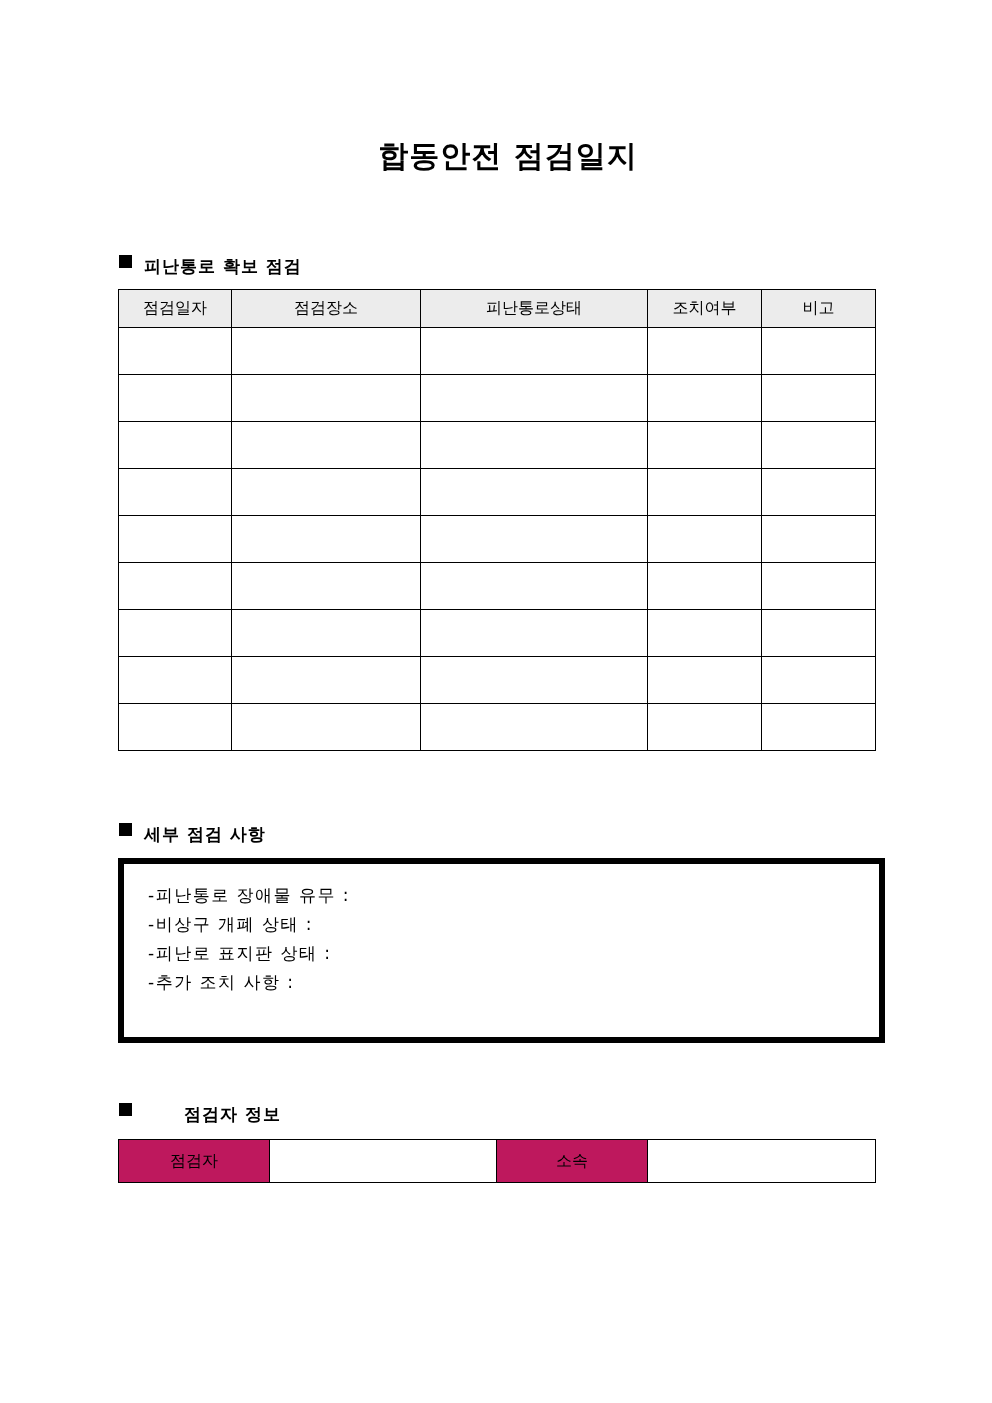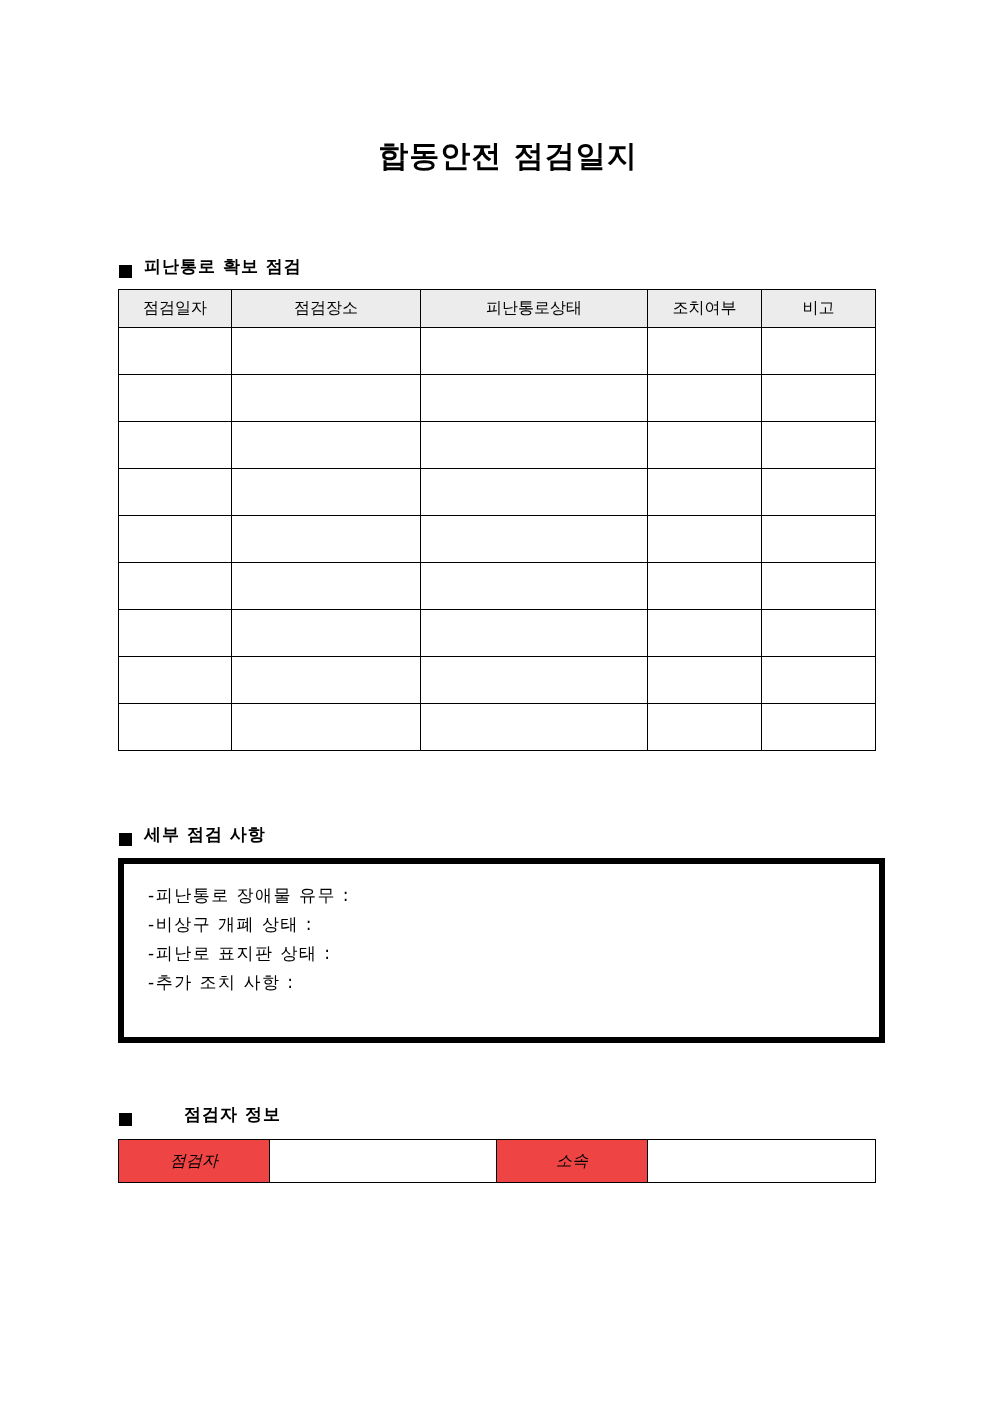--- a/index.html
+++ b/index.html
@@ -1,30 +1,30 @@
 <!DOCTYPE html>
 <html><head>
 <meta charset="utf-8">
 <style>
   html, body { margin:0; padding:0; background:#ffffff; }
   body { width:992px; height:1403px; position:relative; font-family:"DejaVu Sans", "Liberation Sans", sans-serif; color:#000; }
   .title { position:absolute; top:136px; left:12px; width:992px; text-align:center; font-size:30px; font-weight:bold; letter-spacing:1px; }
-  .section-title { position:absolute; left:119px; font-size:17px; font-weight:bold; letter-spacing:1px; display:flex; align-items:flex-end; }
+  .section-title { position:absolute; left:119px; font-size:17px; font-weight:bold; letter-spacing:1px; display:flex; align-items:flex-start; }
   .section-title .sq { display:inline-block; width:13px; height:13px; background:#000; margin-right:12px; }
   table.grid { position:absolute; left:118px; border-collapse:collapse; table-layout:fixed; }
   table.grid td, table.grid th { border:1px solid #000; padding:0; font-weight:normal; font-size:16px; text-align:center; vertical-align:middle;margin-left:40px; }
   table.grid th { background:#ececec; }
   #t1 { top:289px; width:757px; }
   #t1 th { height:37px; }
   #t1 td { height:46px; }
   .detail-box { position:absolute; top:858px; left:118px; width:755px; height:173px; border:6px solid #000000; }
   .detail-box .line { position:absolute; left:24px; font-size:17px; letter-spacing:1.5px; }
   #t3 { top:1139px; width:757px; }
   #t3 td { height:42px; }
-  #t3 td.lbl { background:#ef4444;font-style:italic; }
+  #t3 td.lbl { background:#be185d; }
 </style>
 </head>
 <body>
 
 <div class="title">합동안전 점검일지</div>
 
 <div class="section-title" style="top:255px;">
   <span class="sq"></span>
   <span>피난통로 확보 점검</span>
 </div>

